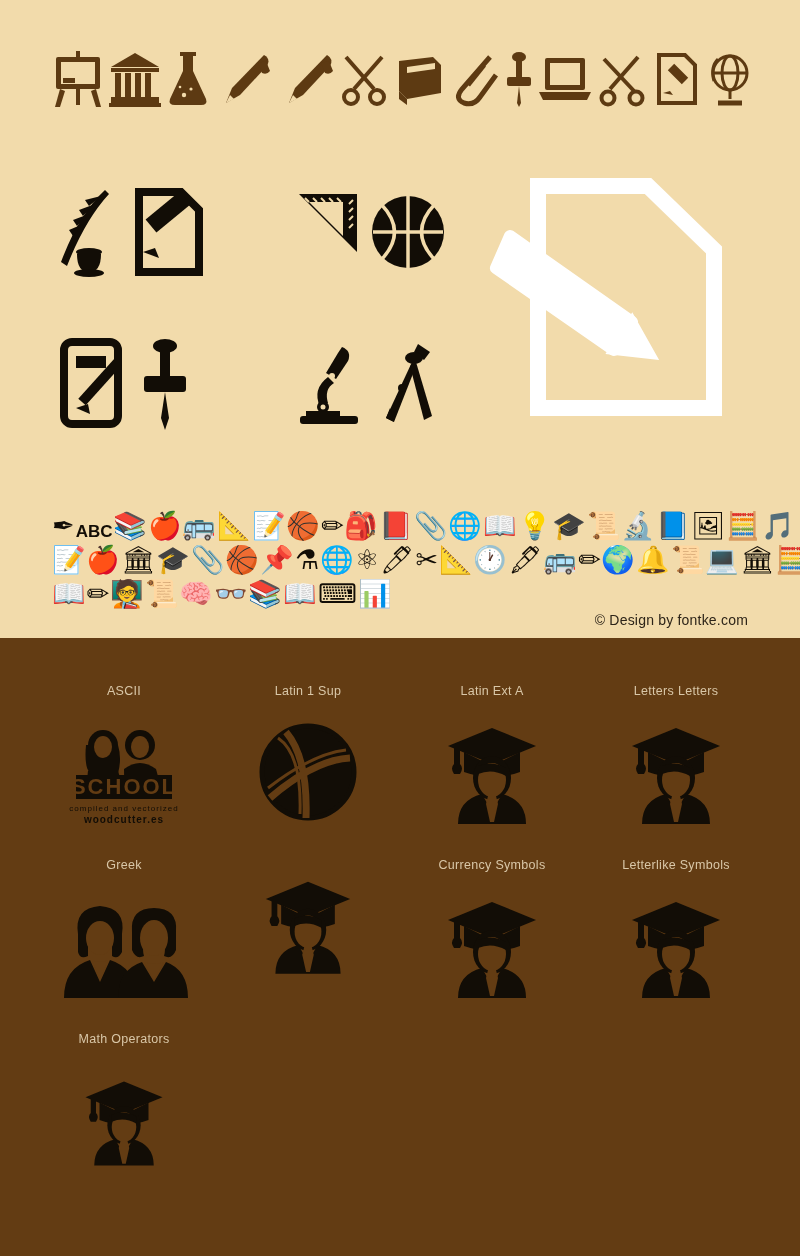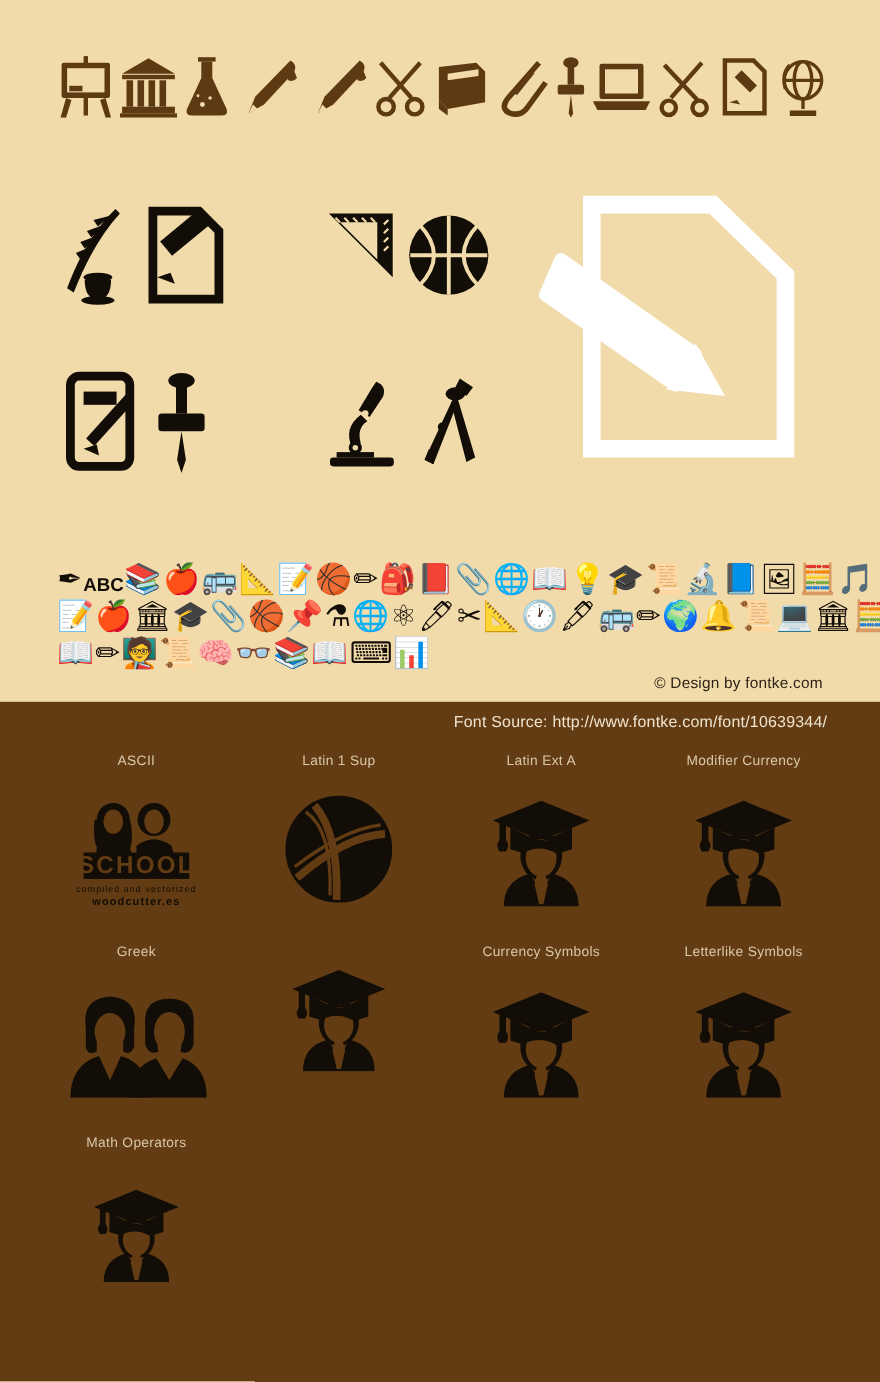--- a/index.html
+++ b/index.html
@@ -391,21 +391,20 @@
         <span class="g dark">⌨</span>
         <span class="g dark">📊</span>
       </div>
     </div>
 
     <div class="credit">© Design by fontke.com</div>
   </div>
 
   <div class="lower">
 
-    <div class="source">Font Source: http://www.fontke.com/font/10639344/</div>
 
     <div class="block-grid">
 
       <div class="brow">
         <div class="bcell">
           <div class="blabel">ASCII</div>
           <div class="bglyph">
             <svg width="112" height="106" viewBox="0 0 112 106" fill="#120d06">
               <circle cx="35" cy="26" r="15"></circle>
               <path d="M18 26 Q16 48 22 54 L50 54 Q54 40 50 26 Z"></path>
@@ -445,21 +444,21 @@
               <ellipse cx="48" cy="58" rx="19" ry="22" fill="#120d06"></ellipse>
               <ellipse cx="48" cy="60" rx="14" ry="17" fill="#633c13"></ellipse>
               <path d="M34 46 Q48 40 62 48 L62 56 Q48 48 34 54 Z"></path>
               <path d="M14 104 Q14 80 38 74 L48 92 L58 74 Q82 80 82 104 Z"></path>
               <path d="M44 76 L52 76 L54 84 L50 102 L46 102 L42 84 Z" fill="#633c13"></path>
             </svg>
           </div>
         </div>
 
         <div class="bcell">
-          <div class="blabel">Modifier Currency</div>
+          <div class="blabel">Letters Letters</div>
           <div class="bglyph">
             <svg width="96" height="104" viewBox="0 0 96 104" fill="#120d06">
               <path d="M48 8 L92 26 L48 44 L4 26 Z"></path>
               <path d="M20 32 L20 52 Q48 62 76 52 L76 32 L48 46 Z"></path>
               <path d="M10 28 L10 44 Q6 48 10 54 L16 54 Q20 48 16 44 L16 28 Z"></path>
               <ellipse cx="48" cy="58" rx="19" ry="22" fill="#120d06"></ellipse>
               <ellipse cx="48" cy="60" rx="14" ry="17" fill="#633c13"></ellipse>
               <path d="M34 46 Q48 40 62 48 L62 56 Q48 48 34 54 Z"></path>
               <path d="M14 104 Q14 80 38 74 L48 92 L58 74 Q82 80 82 104 Z"></path>
               <path d="M44 76 L52 76 L54 84 L50 102 L46 102 L42 84 Z" fill="#633c13"></path>

